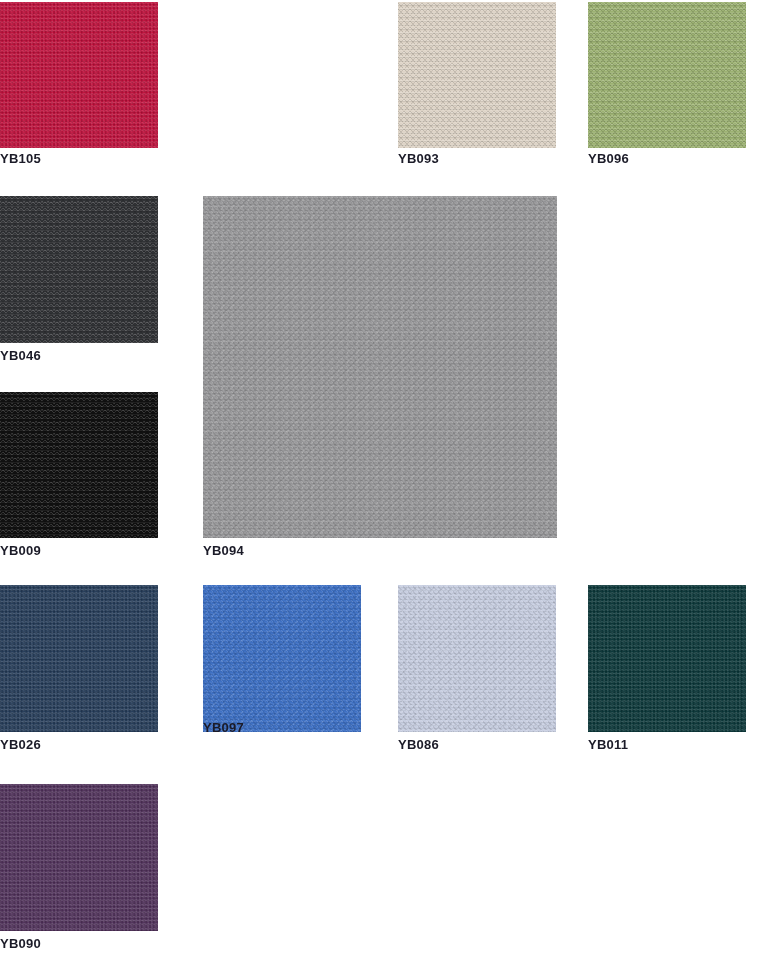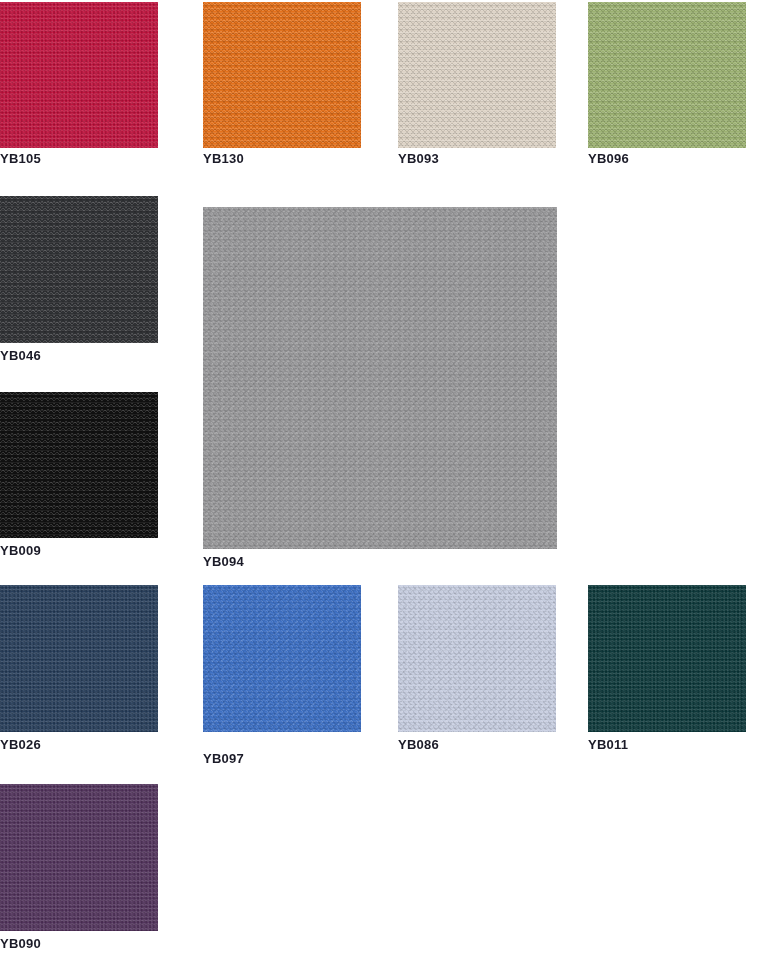--- a/index.html
+++ b/index.html
@@ -154,51 +154,47 @@
   }
 </style>
 </head>
 <body>
 
 <div id="swatch-board">
     <div class="swatch-cell" style="left: 0px; top: 2px; width: 158px; height: 166px;">
       <div class="swatch-chip weave" style="width: 158px; height: 146px; background-color: rgb(200, 18, 63);"></div>
       <div class="swatch-label" style="top: 150px;">YB105</div>
     </div>
-    <div class="swatch-cell" style="left: 203px; top: 2px; width: 158px; height: 166px;">
-      <div class="swatch-chip weave-coarse" style="width: 158px; height: 146px; background-color: rgb(226, 113, 29);"></div>
-      <div class="swatch-label" style="top: 150px;">YB130</div>
-    </div>
     <div class="swatch-cell" style="left: 398px; top: 2px; width: 158px; height: 166px;">
       <div class="swatch-chip weave-coarse" style="width: 158px; height: 146px; background-color: rgb(221, 211, 198);"></div>
       <div class="swatch-label" style="top: 150px;">YB093</div>
     </div>
     <div class="swatch-cell" style="left: 588px; top: 2px; width: 158px; height: 166px;">
       <div class="swatch-chip weave-coarse" style="width: 158px; height: 146px; background-color: rgb(156, 177, 115);"></div>
       <div class="swatch-label" style="top: 150px;">YB096</div>
     </div>
     <div class="swatch-cell" style="left: 0px; top: 196px; width: 158px; height: 169px;">
       <div class="swatch-chip weave-coarse" style="width: 158px; height: 147px; background-color: rgb(49, 51, 54);"></div>
       <div class="swatch-label" style="top: 153px;">YB046</div>
     </div>
-    <div class="swatch-cell" style="left: 203px; top: 196px; width: 354px; height: 364px; margin-top: 11px;">
+    <div class="swatch-cell" style="left: 203px; top: 196px; width: 354px; height: 364px;">
       <div class="swatch-chip weave-twill" style="width: 354px; height: 342px; background-color: rgb(154, 154, 156);"></div>
       <div class="swatch-label" style="top: 348px;">YB094</div>
     </div>
     <div class="swatch-cell" style="left: 0px; top: 392px; width: 158px; height: 168px;">
       <div class="swatch-chip weave-coarse" style="width: 158px; height: 146px; background-color: rgb(17, 17, 17);"></div>
       <div class="swatch-label" style="top: 152px;">YB009</div>
     </div>
     <div class="swatch-cell" style="left: 0px; top: 585px; width: 158px; height: 169px;">
       <div class="swatch-chip weave" style="width: 158px; height: 147px; background-color: rgb(40, 64, 94);"></div>
       <div class="swatch-label" style="top: 153px;">YB026</div>
     </div>
     <div class="swatch-cell" style="left: 203px; top: 585px; width: 158px; height: 169px;">
       <div class="swatch-chip weave-twill" style="width: 158px; height: 147px; background-color: rgb(63, 113, 196);"></div>
-      <div class="swatch-label" style="top: 167px; text-align: right;">YB097</div>
+      <div class="swatch-label" style="top: 136px; text-align: right;">YB097</div>
     </div>
     <div class="swatch-cell" style="left: 398px; top: 585px; width: 158px; height: 169px;">
       <div class="swatch-chip weave-twill" style="width: 158px; height: 147px; background-color: rgb(199, 206, 224);"></div>
       <div class="swatch-label" style="top: 153px;">YB086</div>
     </div>
     <div class="swatch-cell" style="left: 588px; top: 585px; width: 158px; height: 169px;">
       <div class="swatch-chip weave" style="width: 158px; height: 147px; background-color: rgb(12, 58, 60);"></div>
       <div class="swatch-label" style="top: 153px;">YB011</div>
     </div>
     <div class="swatch-cell" style="left: 0px; top: 778px; width: 158px; height: 169px; margin-top: 6px;">

